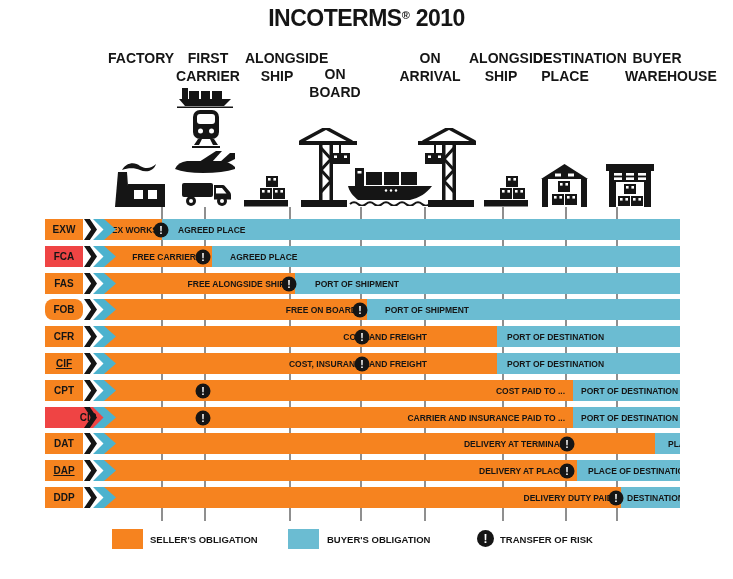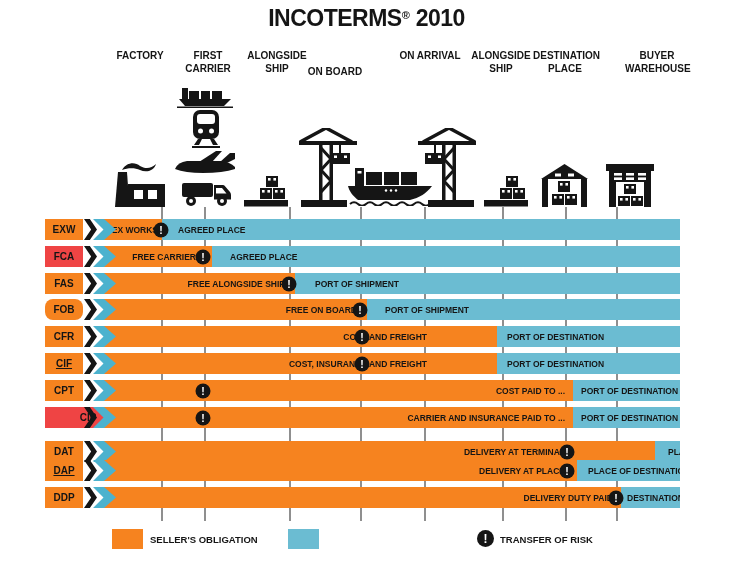--- a/index.html
+++ b/index.html
@@ -2,21 +2,21 @@
 <html><head>
 <meta charset="utf-8">
 <style>
   html,body{margin:0;padding:0;background:#fff;}
   #canvas{position:relative;width:733px;height:579px;background:#fff;overflow:hidden;
           font-family:"Liberation Sans",sans-serif;color:#151515;}
   #title{position:absolute;top:5px;left:0;width:100%;text-align:center;
          font-size:23px;font-weight:bold;letter-spacing:-0.5px;}
   #title .reg{font-size:11px;vertical-align:7px;letter-spacing:0;}
   .colhead{position:absolute;top:50px;width:64px;transform:translateX(-50%);
-           font-size:10px;font-weight:bold;text-align:center;line-height:1.25;}
+           font-size:14px;font-weight:bold;text-align:center;line-height:1.25;}
   .gridline{position:absolute;top:207px;height:314px;width:2px;background:#8f8f8f;z-index:0;}
   .icon{position:absolute;z-index:1;}
   .icon svg{display:block;width:100%;height:100%;}
   .row{position:absolute;left:0;width:733px;height:21px;z-index:2;}
   .code{position:absolute;left:45px;top:0;width:38px;height:21px;display:flex;
         align-items:center;justify-content:center;font-size:10px;font-weight:bold;}
   .chevb{position:absolute;left:84px;top:0;width:13px;height:21px;background:#151515;
          clip-path:polygon(0 0,45% 0,100% 50%,45% 100%,0 100%,55% 50%);}
   .cheva{position:absolute;left:93px;top:0;width:25px;height:21px;
          clip-path:polygon(0 0,58% 0,100% 50%,58% 100%,0 100%,42% 50%);}
@@ -297,21 +297,21 @@
       <div class="row" style="top: 407px;">
         <div class="code" style="background:#ef4444;padding-left:24px;">CIP</div>
         <div class="chevb"></div>
         <div class="cheva" style="background:#4CB2CE;"></div>
         <div class="bar">
           <div class="seg o" style="background:#F6831F;width:461px;padding-right:8px;">CARRIER AND INSURANCE PAID TO ...</div>
           <div class="seg b" style="background:#6BBCD2;padding-left:8px;">PORT OF DESTINATION</div>
         </div>
         <div class="risk" style="left:203px;">!</div>
       </div>
-      <div class="row" style="top: 433px; margin-top: 8px;">
+      <div class="row" style="top: 433px;">
         <div class="code" style="background:#F6831F;">DAT</div>
         <div class="chevb"></div>
         <div class="cheva" style="background:#4CB2CE;"></div>
         <div class="bar">
           <div class="seg o" style="background:#F6831F;width:461px;padding-right:90px;">DELIVERY AT TERMINAL</div>
           <div class="seg b" style="background:#6BBCD2;padding-left:13px;">PLACE OF DESTINATION</div>
         </div>
         <div class="risk" style="left:567px;">!</div>
       </div>
       <div class="row" style="top: 460px;">
@@ -333,16 +333,17 @@
           <div class="seg b" style="background:#6BBCD2;padding-left:6px;">DESTINATION</div>
         </div>
         <div class="risk" style="left:616px;">!</div>
       </div>
     </div>
 
   <div id="legend">
     <div class="sw" id="sw-seller" style="left: 112px; background: rgb(246, 131, 31);"></div>
     <div class="lg-label" style="left:150px;">SELLER'S OBLIGATION</div>
     <div class="sw" id="sw-buyer" style="left: 288px; background: rgb(107, 188, 210);"></div>
+    <div class="lg-label" style="left:327px;">BUYER'S OBLIGATION</div>
     <div class="lg-risk" style="left:477px;">!</div>
     <div class="lg-label" style="left:500px;">TRANSFER OF RISK</div>
   </div>
 </div>
 
 </body></html>

